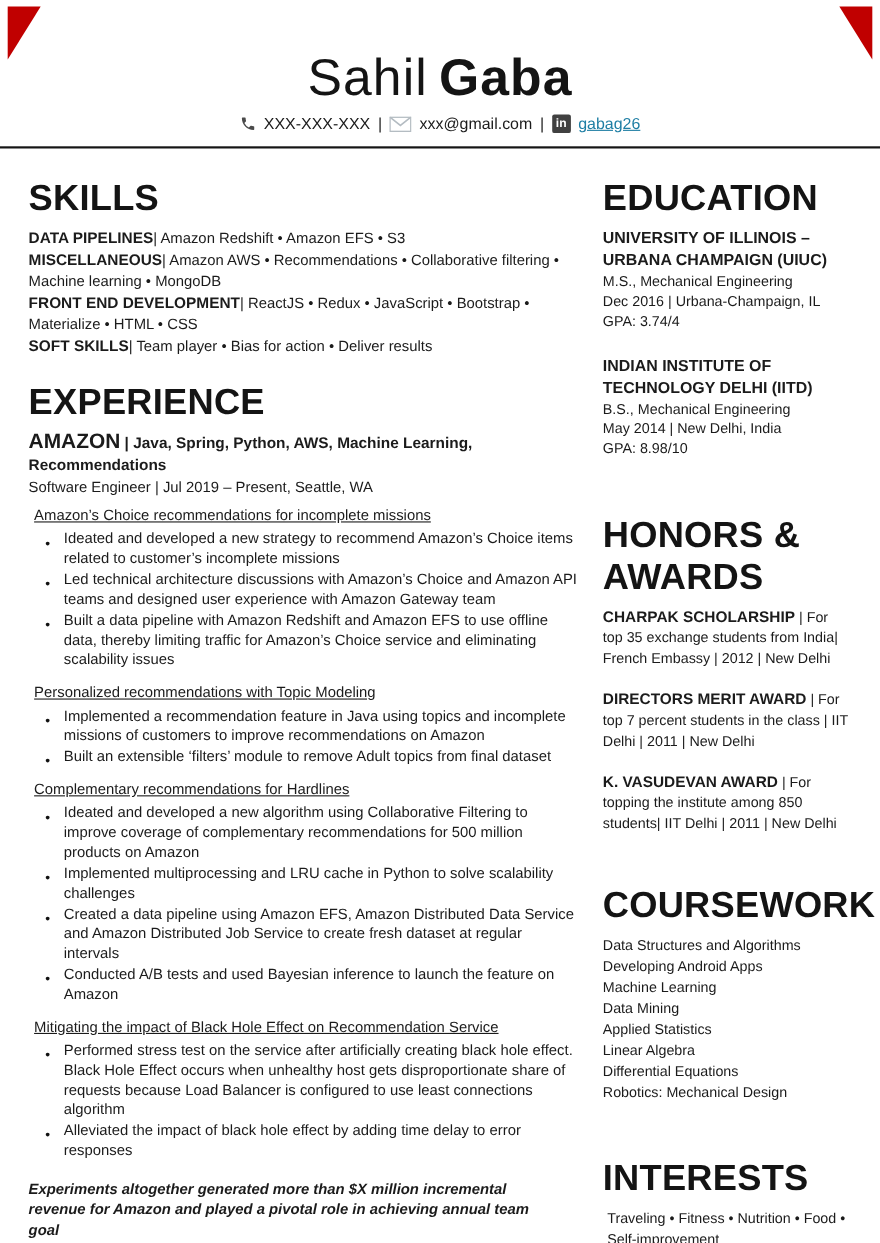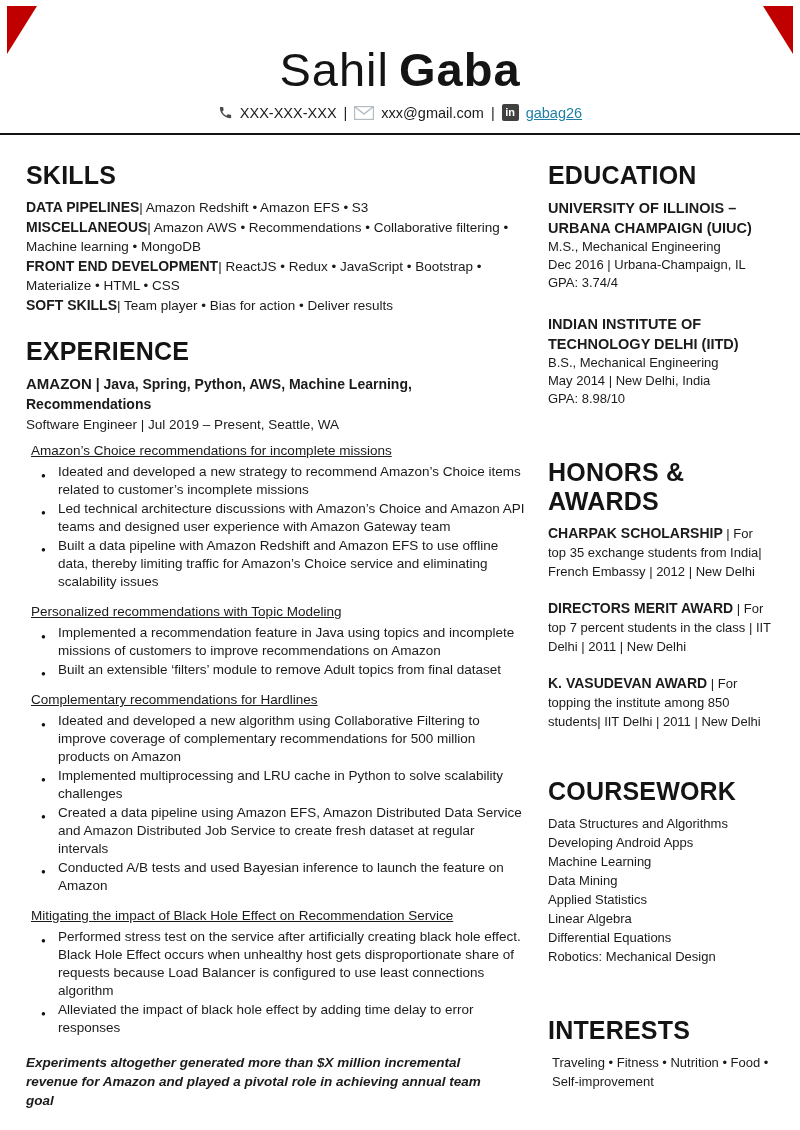--- a/index.html
+++ b/index.html
@@ -26,30 +26,30 @@
               display:inline-flex; align-items:center; justify-content:center;
               font-size:11px; font-weight:700; line-height:1; }
   .link { color:#1e7ea4; text-decoration:underline; cursor:pointer; }
   .rule { border:none; border-top:2px solid #151515; margin:12px 0 0 0; }
 
   
   .columns { display:flex; padding:0 26px; gap:20px; margin-top:26px; }
   .col-left { width:502px; flex:none; }
   .col-right { flex:1; min-width:0; }
 
-  h2 { font-size:25px; font-weight:700; margin:0 0 8px 0; color:#141414; letter-spacing:0.2px; }
+  h2 { font-size:33px; font-weight:700; margin:0 0 8px 0; color:#141414; letter-spacing:0.2px; }
 
   
   .skill-line { margin:0; font-size:13.5px; line-height:19.5px; }
   .skill-label { font-weight:700; font-size:14px; }
 
   
   .exp-title { margin-top:22px; }
   .company-line { font-size:14px; font-weight:700; line-height:20px; }
-  .company-name { font-size:15px; }
+  .company-name { font-size:19px; }
   .role-line { font-size:13.5px; line-height:18px; margin-top:2px; }
   .project { margin-top:12px; }
   .project-heading { font-size:13.5px; text-decoration:underline; margin-left:5px; line-height:18px; }
   ul.bullets { margin:3px 0 0 0; padding:0 0 0 32px; list-style:none; }
   ul.bullets li { font-size:13.5px; line-height:18px; position:relative; margin:0 0 1px 0; }
   ul.bullets li::before { content:"\25CF"; font-size:8px; position:absolute; left:-17px; top:4px; color:#111; }
   .summary-note { font-weight:700; font-style:italic; font-size:13.5px; line-height:19px; margin-top:16px; width:482px; }
 
   
   .edu-block { margin-bottom:22px; }

